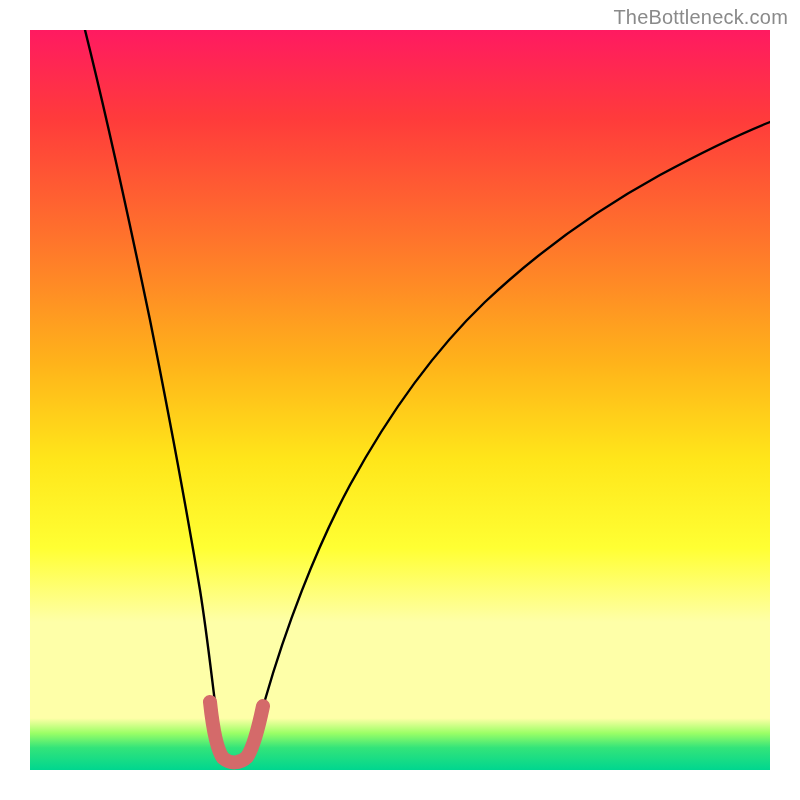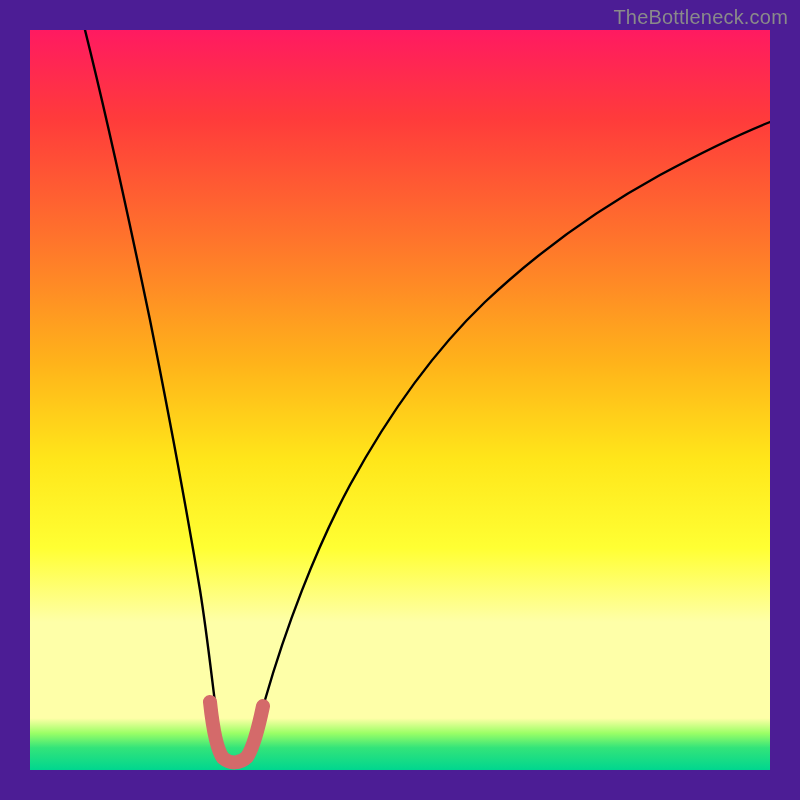--- a/index.html
+++ b/index.html
@@ -7,21 +7,21 @@
     padding: 0;
     width: 800px;
     height: 800px;
     background: #000;
     overflow: hidden;
     font-family: Arial, Helvetica, sans-serif;
   }
   .frame {
     position: absolute;
     inset: 0;
-    background: #4c1d95;
+    background: #ffffff;
   }
   .plot-area {
     position: absolute;
     left: 30px;
     top: 30px;
     width: 740px;
     height: 740px;
     overflow: hidden;
   }
   .gradient {

